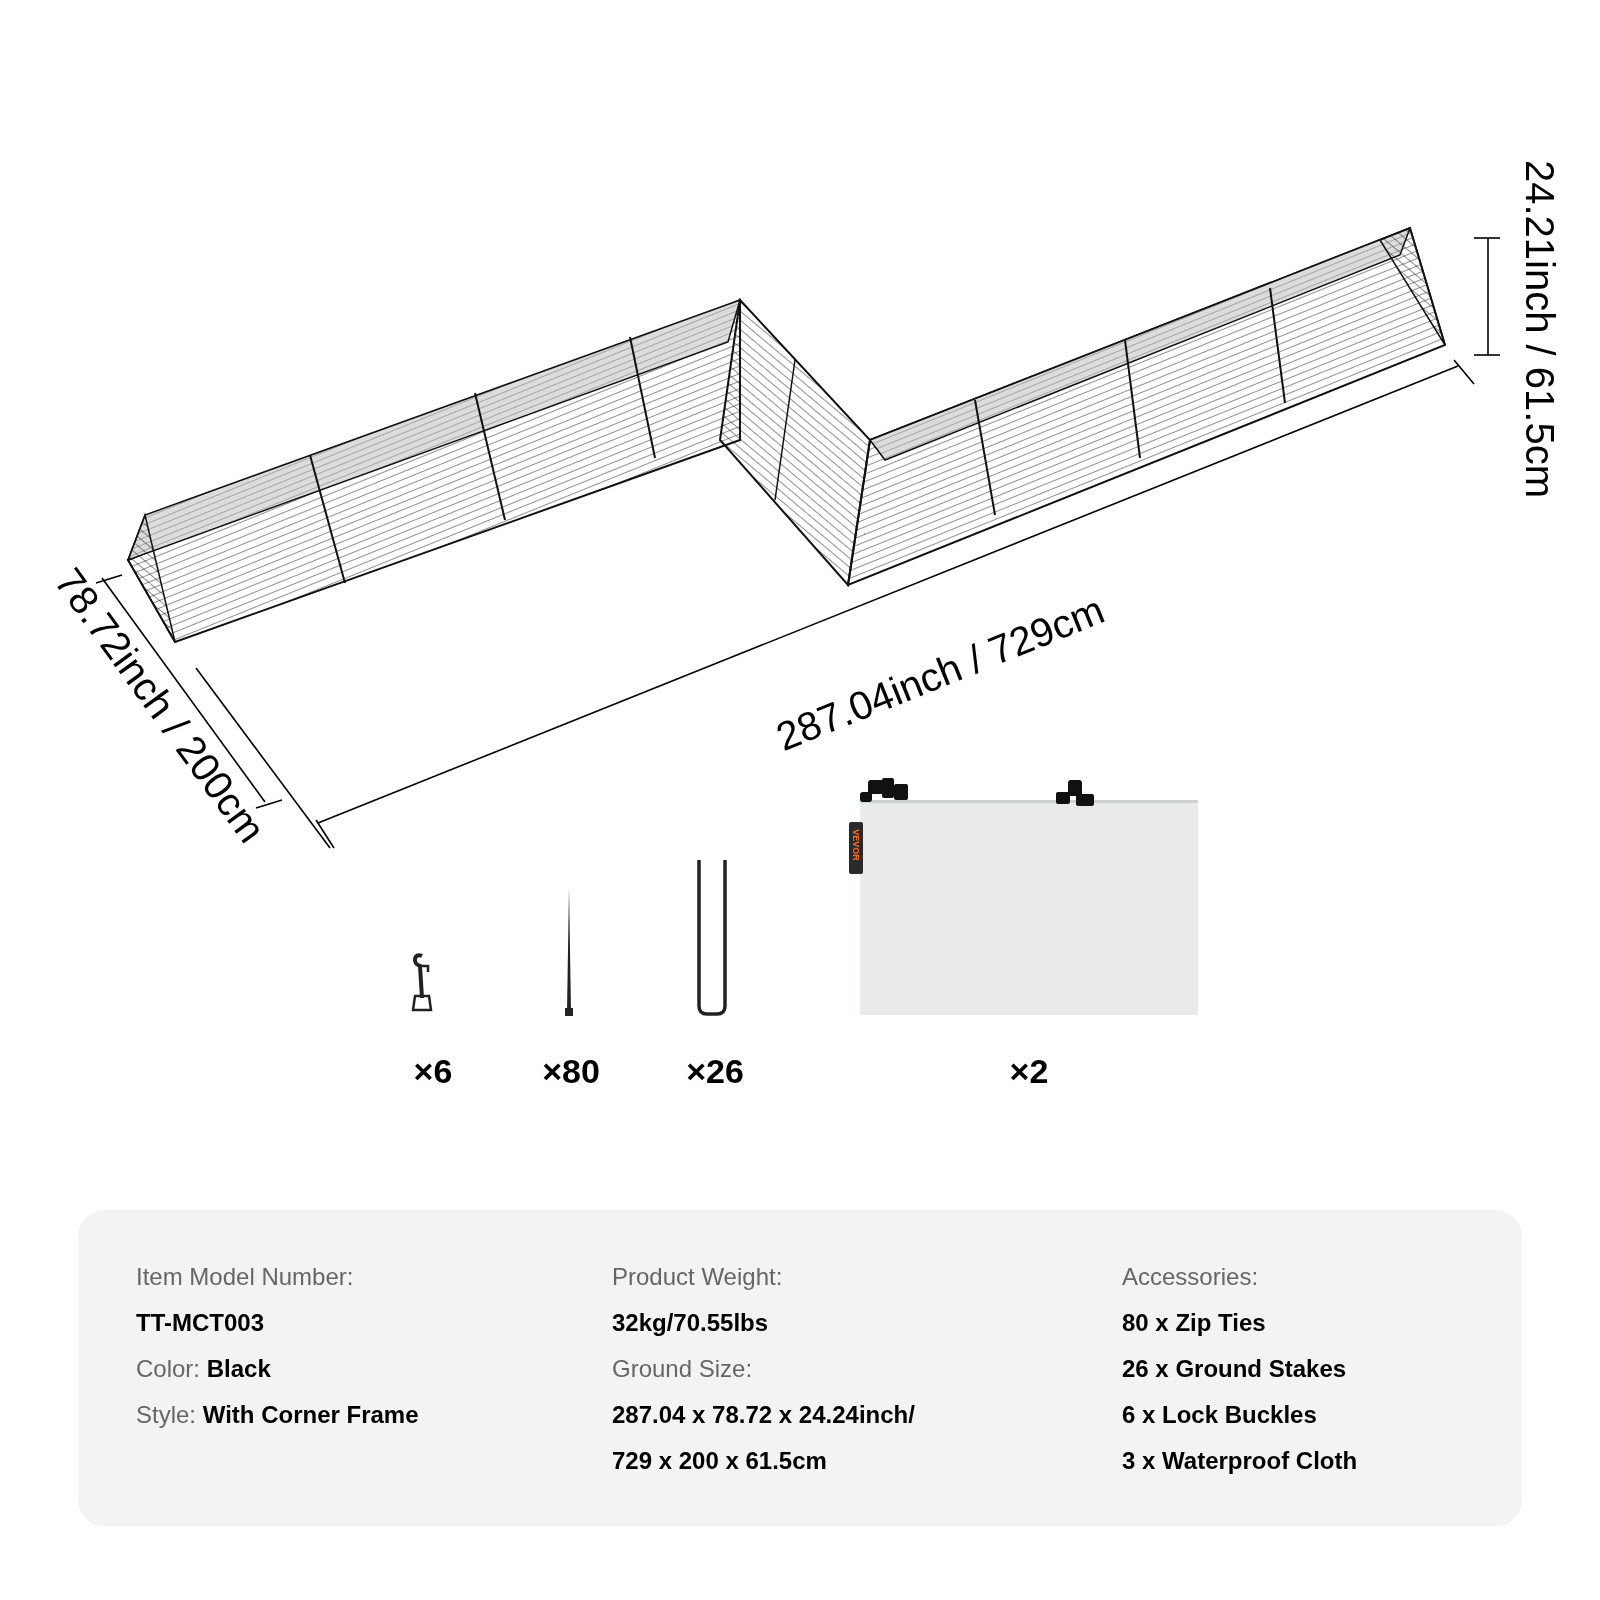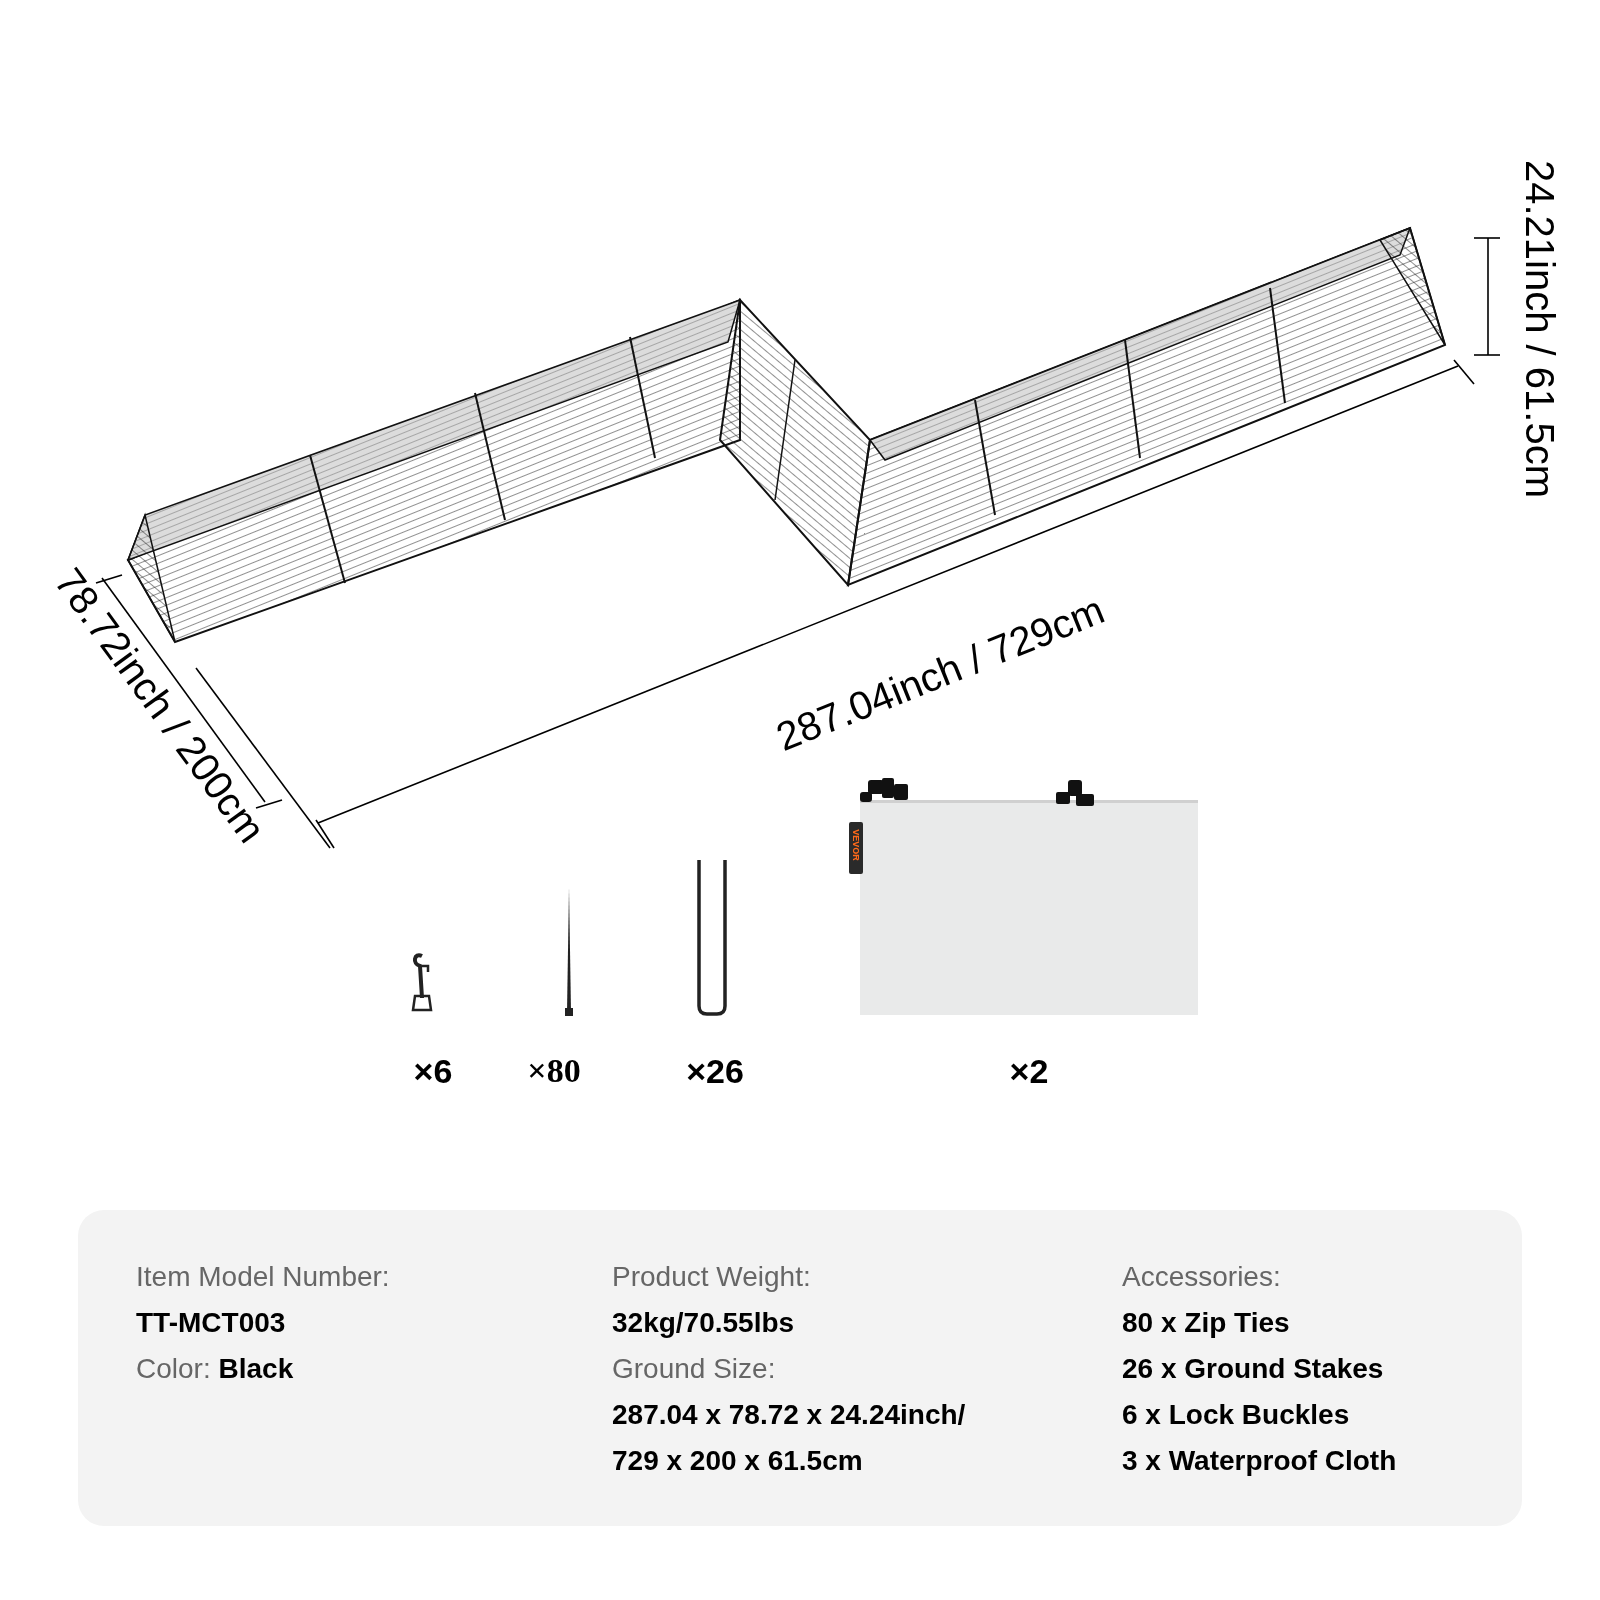--- a/index.html
+++ b/index.html
@@ -1,21 +1,21 @@
 <!DOCTYPE html>
 <html><head>
 <meta charset="utf-8">
 <style>
   html, body { margin:0; padding:0; background:#ffffff; }
   body { width:1600px; height:1600px; position:relative; overflow:hidden; font-family:"Liberation Sans", sans-serif; color:#000; }
   .diagram { position:absolute; left:0; top:0; width:1600px; height:1160px; }
   .dim-label { position:absolute; font-family:"Liberation Sans", sans-serif; font-size:40px; color:#000; white-space:nowrap; transform-origin:0 0; }
   .qty { position:absolute; font-weight:bold; font-size:34px; top:1052px; transform:translateX(-50%); white-space:nowrap; }
   .spec-panel { position:absolute; left:78px; top:1210px; width:1444px; height:316px; background:#f3f3f3; border-radius:26px; }
-  .col { position:absolute; top:44px; font-size:28px; line-height:46px; }
+  .col { position:absolute; top:44px; font-size:24px; line-height:46px; }
   .col .row { white-space:nowrap; }
   .lbl { color:#666666; }
   .val { font-weight:bold; color:#000; }
   .vevor-tag { position:absolute; left:849px; top:822px; width:14px; height:52px; background:#2a2a2a; border-radius:2px; }
   .vevor-tag span { position:absolute; left:-18px; top:18px; transform:rotate(90deg); font-size:9px; font-weight:bold; color:#ff6a1a; width:50px; text-align:center; }
 </style>
 </head>
 <body>
 
 <div class="diagram">
@@ -107,32 +107,36 @@
       <rect x="200" y="18" width="14" height="12" rx="2"></rect>
       <rect x="220" y="20" width="18" height="12" rx="2"></rect>
     </g>
   </svg>
   <div class="vevor-tag">
     <span>VEVOR</span>
   </div>
 
   
   <div class="qty" style="left:433px;">×6</div>
-  <div class="qty" style="left:554px;font-family:Liberation Serif, serif;">×80</div>
+  <div class="qty" style="left:571px;">×80</div>
   <div class="qty" style="left:715px;">×26</div>
   <div class="qty" style="left:1029px;">×2</div>
 </div>
 
 <div class="spec-panel">
   <div class="col" style="left:58px;">
     <div class="row lbl">Item Model Number:</div>
     <div class="row val">TT-MCT003</div>
     <div class="row">
       <span class="lbl">Color:</span>
       <span class="val">Black</span>
+    </div>
+    <div class="row">
+      <span class="lbl">Style:</span>
+      <span class="val">With Corner Frame</span>
     </div>
   </div>
 
   <div class="col" style="left:534px;">
     <div class="row lbl">Product Weight:</div>
     <div class="row val">32kg/70.55lbs</div>
     <div class="row lbl">Ground Size:</div>
     <div class="row val">287.04 x 78.72 x 24.24inch/</div>
     <div class="row val">729 x 200 x 61.5cm</div>
   </div>

